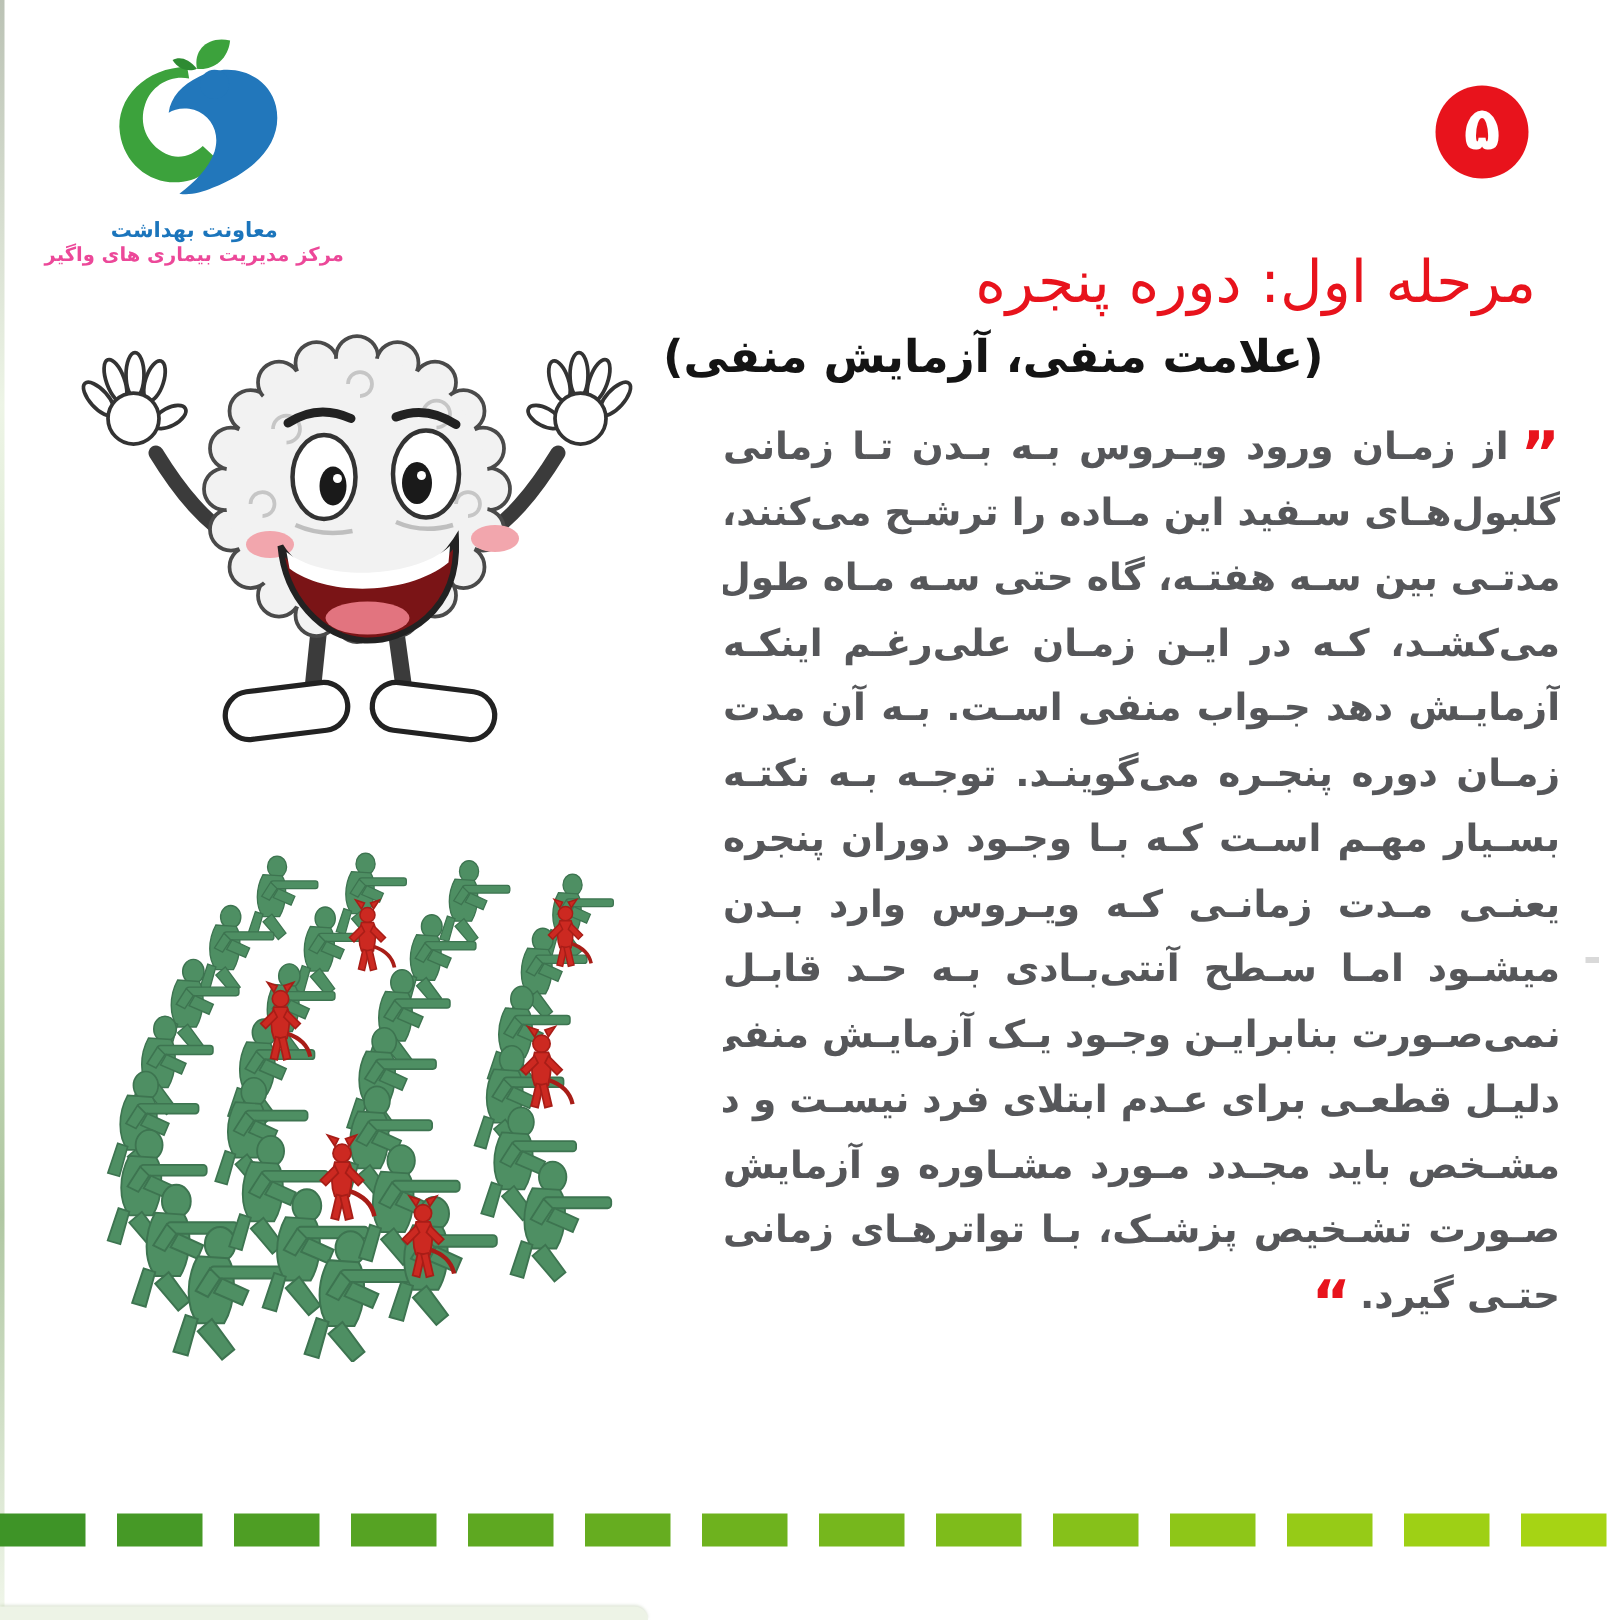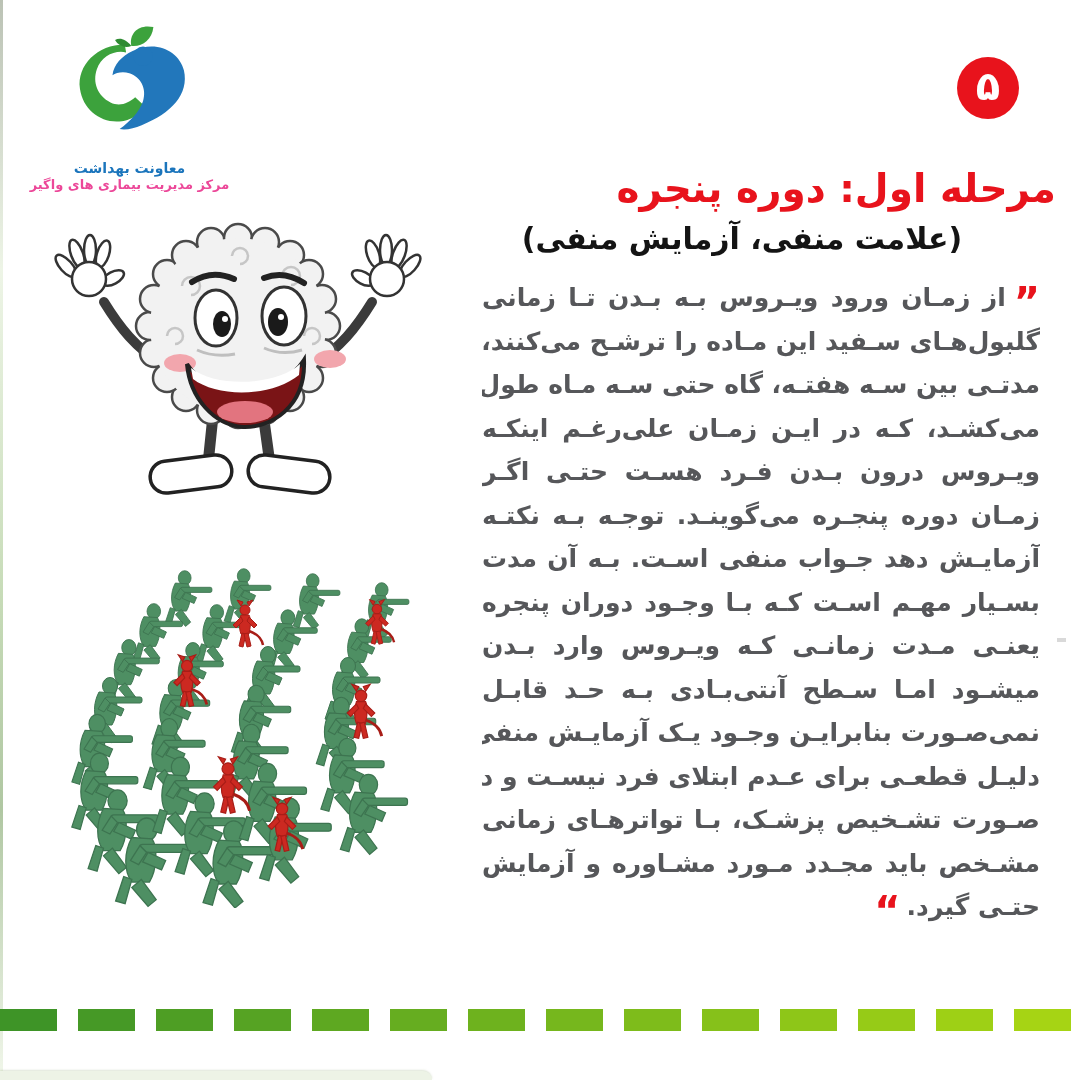--- a/index.html
+++ b/index.html
@@ -21,43 +21,43 @@
     position:absolute;left:1057px;top:638px;width:9px;height:4px;background:#d9d9d9;
   }
   
   .badge{
     position:absolute;left:957px;top:57px;width:62px;height:62px;border-radius:50%;
     background:#e8131c;display:flex;align-items:center;justify-content:center;
   }
   .badge span{color:#fff;font-size:40px;font-weight:bold;line-height:1;transform:translateY(-2px);}
   
   .title{
-    position:absolute;right:24px;top:166px;width:600px;text-align:right;direction:rtl;
-    color:#e8131c;font-size:39px;font-weight:bold;letter-spacing:-.5px;
+    position:absolute;right:56px;top:166px;width:600px;text-align:right;direction:rtl;
+    color:#e8131c;font-size:39px;font-weight:normal;letter-spacing:-.5px;
   }
   .subtitle{
-    position:absolute;right:38px;top:221px;width:600px;text-align:center;direction:rtl;
+    position:absolute;right:38px;top:221px;width:600px;text-align:left;direction:rtl;
     color:#141414;font-size:30px;font-weight:bold;
   }
   
   .article{
     position:absolute;right:40px;top:276px;width:558px;direction:rtl;
   }
   .line{
     height:43.5px;line-height:43.5px;font-size:25px;font-weight:bold;color:#56575a;
     text-align:justify;text-align-last:justify;overflow:hidden;white-space:nowrap;
   }
   .line.first,.line.last{white-space:normal;}
   .line.last{text-align-last:right;}
   .q{color:#e8131c;font-weight:bold;font-size:40px;line-height:0;vertical-align:-10px;}
   .q.open{margin-left:8px;}
   .q.close{margin-right:6px;}
   
   .logo{position:absolute;left:22px;top:22px;width:215px;text-align:center;}
-  .logo-text1{color:#1b75bc;font-size:14px;font-weight:bold;direction:rtl;margin-top:16px;}
+  .logo-text1{color:#1b75bc;font-size:14px;font-weight:bold;direction:rtl;margin-top:2px;}
   .logo-text2{color:#ec4899;font-size:13px;font-weight:bold;direction:rtl;margin-top:1px;}
   
   .wbc{position:absolute;left:32px;top:216px;}
   .soldiers{position:absolute;left:28px;top:546px;}
   
   .dashes{position:absolute;left:0;top:1009px;width:1080px;height:22px;display:flex;gap:21px;}
   .dash{width:57px;height:22px;flex:none;}
   .dash:nth-child(1){background:#3E9427}.dash:nth-child(2){background:#469926}
   .dash:nth-child(3){background:#4E9E24}.dash:nth-child(4){background:#56A323}
   .dash:nth-child(5){background:#5EA821}.dash:nth-child(6){background:#66AD20}
@@ -89,30 +89,29 @@
 </div>
 
 <div class="title">مرحله اول: دوره پنجره</div>
 <div class="subtitle">(علامت منفی، آزمایش منفی)</div>
 
 <div class="article">
   <div class="line first"><span class="q open">”</span><span>از زمـان ورود ویـروس بـه بـدن تـا زمانی که</span></div>
   <div class="line">گلبول‌هـای سـفید این مـاده را ترشـح می‌کنند،</div>
   <div class="line">مدتـی بین سـه هفتـه، گاه حتی سـه مـاه طول</div>
   <div class="line">می‌کشـد، کـه در ایـن زمـان علی‌رغـم اینکـه</div>
-  <div class="line">ویـروس درون بـدن فـرد هسـت حتـی اگـر</div>
+  <div class="line">آزمایـش دهد جـواب منفی اسـت. بـه آن مدت</div>
   <div class="line">زمـان دوره پنجـره می‌گوینـد. توجـه بـه نکتـه</div>
-  <div class="line">آزمایـش دهد جـواب منفی اسـت. بـه آن مدت</div>
   <div class="line">بسـیار مهـم اسـت کـه بـا وجـود دوران پنجره</div>
   <div class="line">یعنـی مـدت زمانـی کـه ویـروس وارد بـدن</div>
   <div class="line">میشـود امـا سـطح آنتی‌بـادی بـه حـد قابـل</div>
   <div class="line">نمی‌صـورت بنابرایـن وجـود یـک آزمایـش منفی</div>
   <div class="line">دلیـل قطعـی برای عـدم ابتلای فرد نیسـت و در</div>
+  <div class="line">مشـخص باید مجـدد مـورد مشـاوره و آزمایش</div>
   <div class="line">صـورت تشـخیص پزشـک، بـا تواترهـای زمانی</div>
-  <div class="line">مشـخص باید مجـدد مـورد مشـاوره و آزمایش</div>
   <div class="line last"><span>حتـی گیرد.</span><span class="q close">“</span></div>
 </div>
 
 <svg class="wbc" width="420" height="300" viewBox="0 0 420 300">
 
   <path d="M130,148 C104,132 88,112 72,86" stroke="#3b3b3b" stroke-width="10" fill="none" stroke-linecap="round"></path>
   <path d="M282,148 C308,132 324,112 340,86" stroke="#3b3b3b" stroke-width="10" fill="none" stroke-linecap="round"></path>
 
   <g fill="#ffffff" stroke="#333" stroke-width="2.5">
     <ellipse cx="34" cy="50" rx="6" ry="14" transform="rotate(-42 34 50)"></ellipse>

